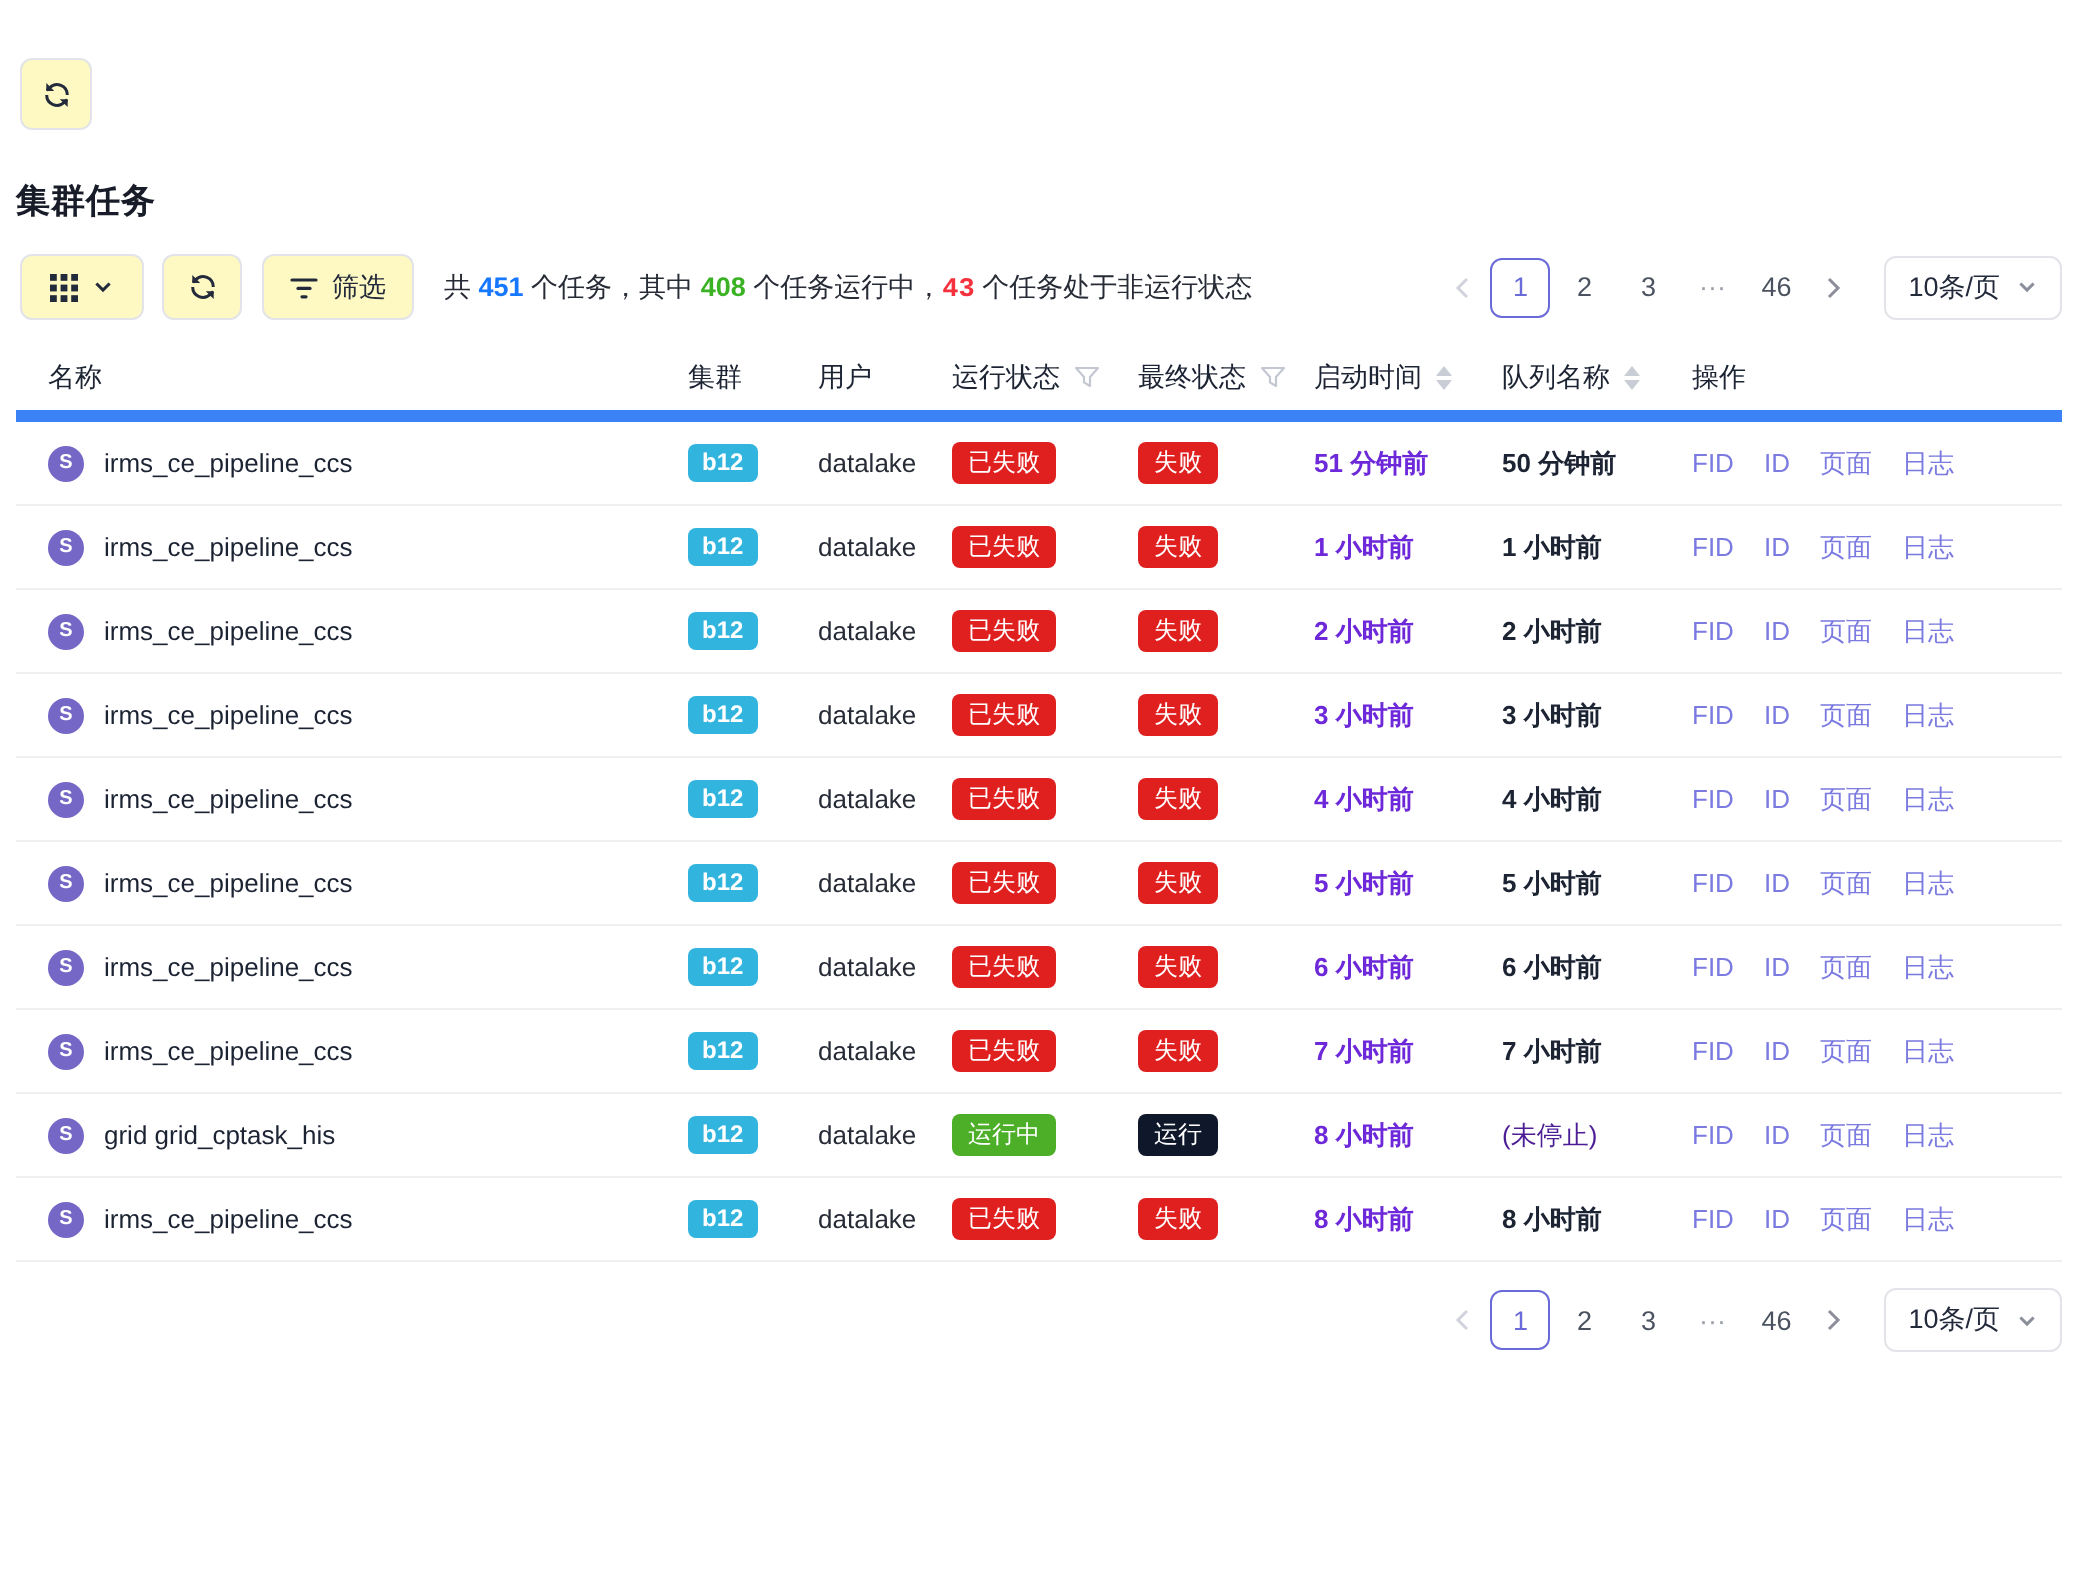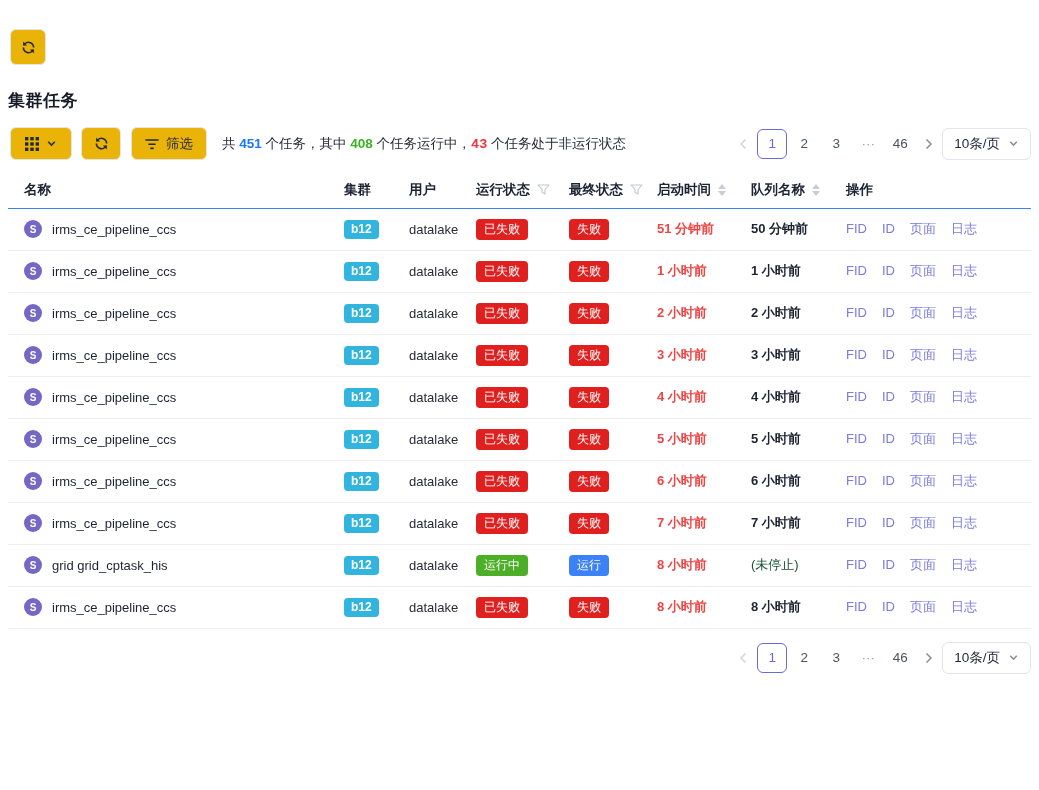--- a/index.html
+++ b/index.html
@@ -10,21 +10,21 @@
     color:#262b36; font-size:13px;
   }
   .page { padding:16px 8px 0 8px; }
   a { text-decoration:none; }
 
   h2.sec-title { font-size:17px; font-weight:700; color:#171c28; letter-spacing:.5px; }
 
   
   .btn {
     display:inline-flex; align-items:center; justify-content:center; gap:7px;
-    background:#eab308; border:1px solid #e2e4e9; border-radius:6px;
+    background:#fef9c3; border:1px solid #e2e4e9; border-radius:6px;
     height:33px; cursor:pointer; color:#232a3b; font-size:13.5px;
   }
   .icon-btn36 { width:36px; height:36px; margin:13px 0 0 2px; }
   svg { display:block; }
 
   
   .res-table { margin-top:15px; }
   .res-row { display:flex; align-items:center; padding:0 16px; }
   .res-head { height:40px; font-weight:500; color:#1c2333; }
   .res-body { height:45px; border-bottom:1px solid #ececf0; }
@@ -53,54 +53,54 @@
   
   .pager { display:flex; align-items:center; margin-left:auto; }
   .pg-arrow { width:26px; height:30px; display:flex; align-items:center; justify-content:center; cursor:pointer; }
   .pg-num {
     min-width:30px; height:30px; margin:0 1px; display:flex; align-items:center; justify-content:center;
     border-radius:6px; color:#4b5260; cursor:pointer; font-size:13.5px;
   }
   .pg-num.active { border:1px solid #6a6ad8; color:#6a6ad8; }
   .pg-ellipsis { color:#9aa0aa; cursor:pointer; }
   .pg-size {
-    display:flex; align-items:center; gap:8px; margin-left:0; padding:0 11px;
+    display:flex; align-items:center; gap:8px; margin-left:12px; padding:0 11px;
     height:32px; border:1px solid #e2e4e9; border-radius:6px; cursor:pointer; font-size:13.5px; color:#232a3b;
   }
 
   
   table.tasks { width:100%; border-collapse:collapse; margin-top:12px; table-layout:fixed; }
   col.c-name{width:336px} col.c-cluster{width:65px} col.c-user{width:67px}
   col.c-run{width:93px} col.c-final{width:88px} col.c-start{width:94px}
   col.c-stop{width:95px} col.c-ops{width:auto}
   th {
-    text-align:left; font-weight:700; color:#1c2333; font-size:13.5px;
-    height:36px; border-bottom:1px solid #3b82f6; padding:0;
+    text-align:left; font-weight:400; color:#1c2333; font-size:13.5px;
+    height:36px; border-bottom:6px solid #3b82f6; padding:0;
     white-space:nowrap;
   }
   th .th-flex { display:flex; align-items:center; gap:7px; }
   td { height:41px; border-bottom:1px solid #efeff2; padding:0; white-space:nowrap; overflow:hidden; }
   th:first-child, td:first-child { padding-left:16px; }
   .td-name { display:flex; align-items:center; height:41px; }
   .avatar {
     width:18px; height:18px; border-radius:50%; background:#7467c6; color:#fff;
     display:inline-flex; align-items:center; justify-content:center;
     font-size:10px; font-weight:700; margin-right:10px; flex:0 0 18px;
   }
   .tname { color:#1c2333; }
   .tag {
     display:inline-block; padding:3px 8px; border-radius:4px; color:#fff; font-size:12px; line-height:15px;
   }
   .tag-cluster { background:#31b5de; font-weight:700; padding:2px 7px; }
   .tag-red   { background:#e01f1f; }
   .tag-green { background:#4caf27; }
-  .tag-cyan  { background:#3b82f6; }
-  .t-time { font-weight:700; color:#ef4444; }
+  .tag-cyan  { background:#0f172a; }
+  .t-time { font-weight:700; color:#6d28d9; }
   .ts-time { font-weight:700; color:#1c2333; }
-  .ts-plain { font-weight:400; color:#14532d; }
+  .ts-plain { font-weight:400; color:#4c1d95; }
   .td-ops a { margin-right:15px; color:#7a7ae0; }
 
   .sorter { display:inline-flex; flex-direction:column; line-height:0; }
   .sorter i { border-left:4px solid transparent; border-right:4px solid transparent; display:block; }
   .sorter .up { border-bottom:5px solid #c9cdd6; margin-bottom:2px; }
   .sorter .dn { border-top:5px solid #c9cdd6; }
 
   .footer-bar { display:flex; margin-top:13px; }
 </style>
 </head>

